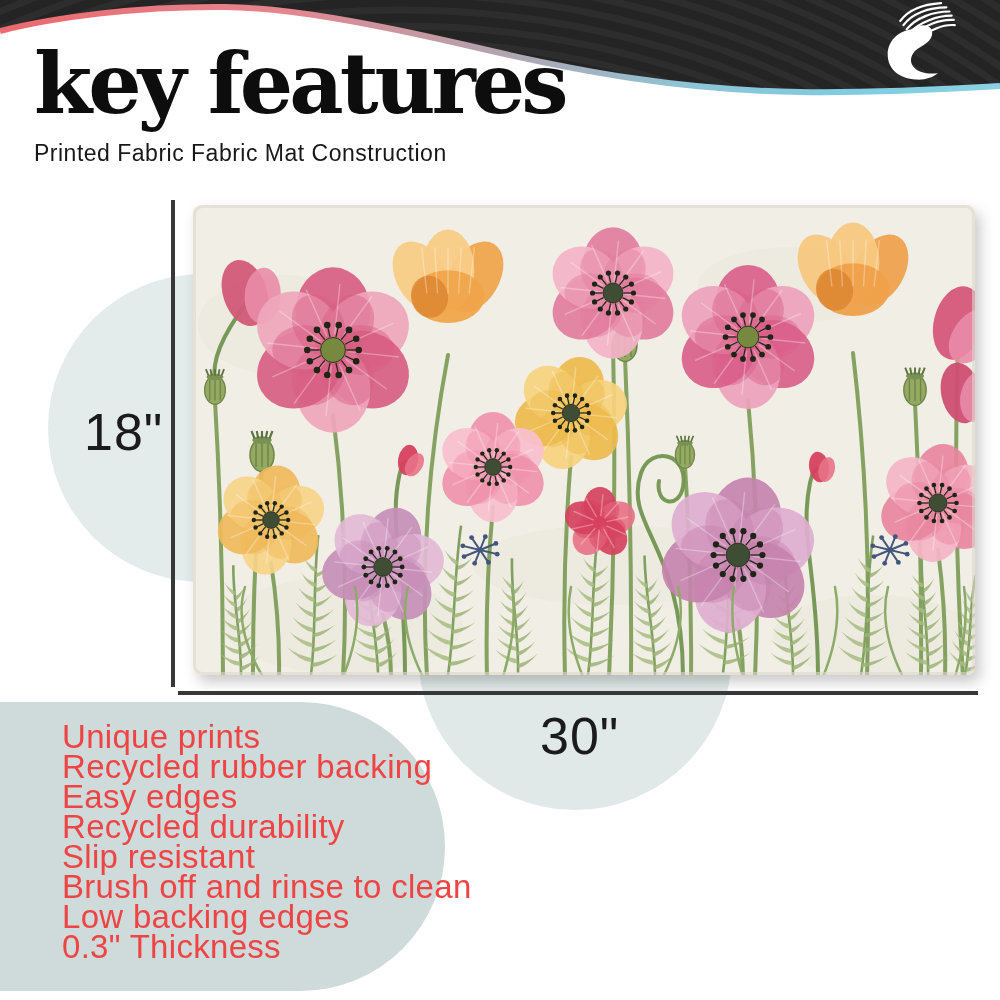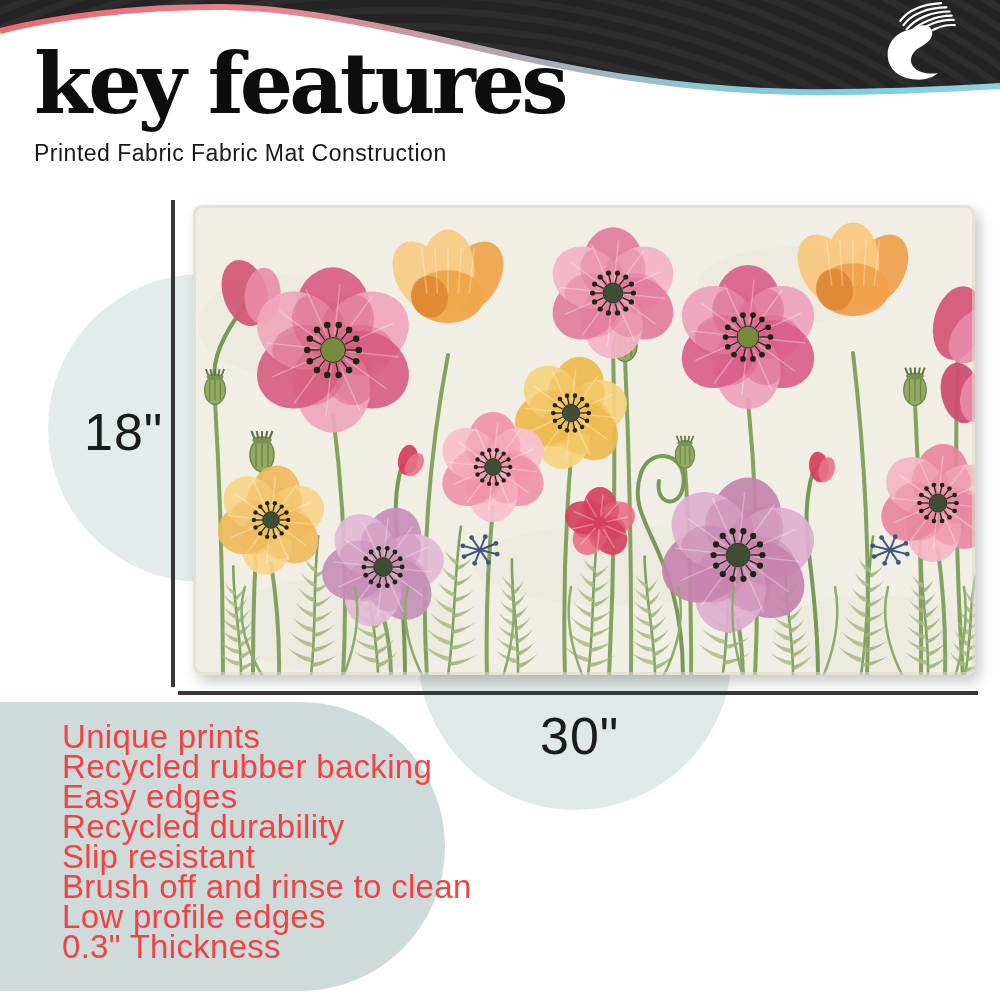--- a/index.html
+++ b/index.html
@@ -1047,17 +1047,17 @@
   <h1 class="title">key features</h1>
   <p class="subtitle">Printed Fabric Fabric Mat Construction</p>
 
   <ul class="features">
       <li>Unique prints</li>
       <li>Recycled rubber backing</li>
       <li>Easy edges</li>
       <li>Recycled durability</li>
       <li>Slip resistant</li>
       <li>Brush off and rinse to clean</li>
-      <li>Low profile edges</li>
+      <li>Low backing edges</li>
       <li>0.3" Thickness</li>
     </ul>
 
 </div>
 
 </body></html>

